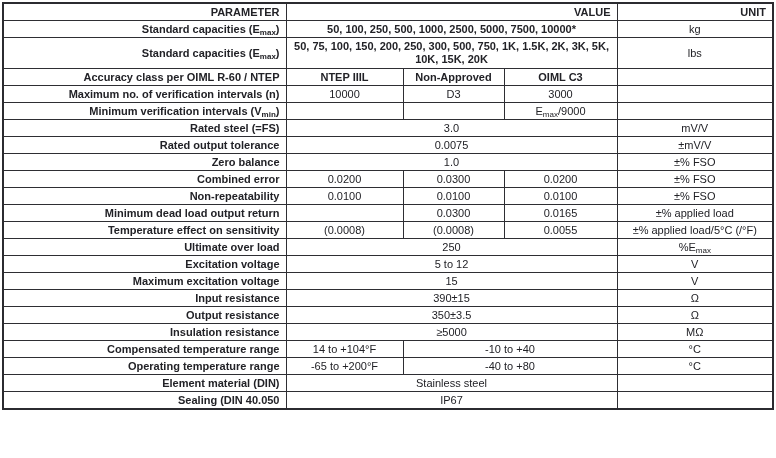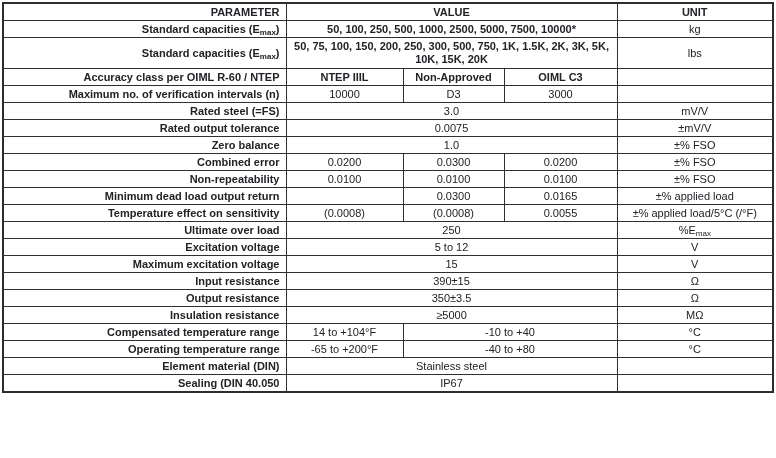--- a/index.html
+++ b/index.html
@@ -32,21 +32,21 @@
     padding: 0 6px;
     vertical-align: middle;
     overflow: hidden;
     white-space: normal;
   }
   .spec th.param, .spec td.param {
     text-align: right;
     font-weight: bold;
     padding-left: 7px;
   }
-  .spec th { font-weight: bold; text-align: center; }
+  .spec th { font-weight: bold; text-align: right; }
   .spec td.val { text-align: center; }
   .spec td.val.b { font-weight: bold; }
   .spec td.unit { text-align: center; }
   .spec tr.tall td { height: 30px; }
   sub {
     font-size: 8px;
     vertical-align: -2px;
     line-height: 0;
   }
 </style>
@@ -88,20 +88,27 @@
           <td class="unit"></td>
         </tr>
         <tr>
           <td class="param">Maximum no. of verification intervals (n)</td>
           <td class="val">10000</td>
           <td class="val">D3</td>
           <td class="val">3000</td>
           <td class="unit"></td>
         </tr>
         <tr>
+          <td class="param">Minimum verification intervals (V<sub>min</sub>)</td>
+          <td class="val"></td>
+          <td class="val"></td>
+          <td class="val">E<sub>max</sub>/9000</td>
+          <td class="unit"></td>
+        </tr>
+        <tr>
           <td class="param">Rated steel (=FS)</td>
           <td class="val" colspan="3">3.0</td>
           <td class="unit">mV/V</td>
         </tr>
         <tr>
           <td class="param">Rated output tolerance</td>
           <td class="val" colspan="3">0.0075</td>
           <td class="unit">±mV/V</td>
         </tr>
         <tr>

